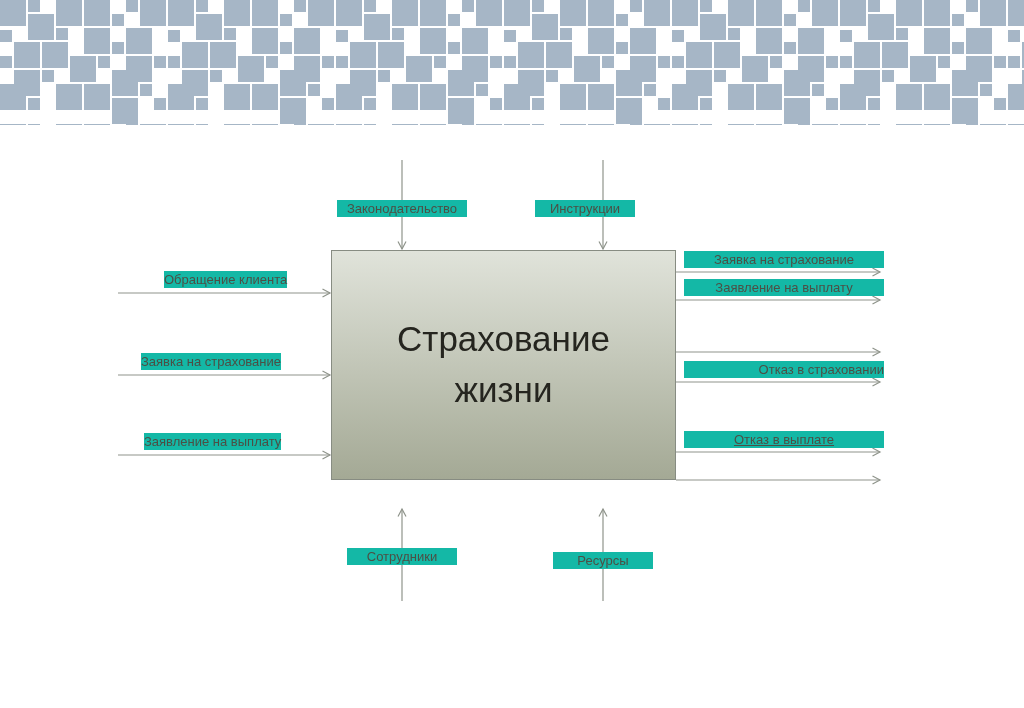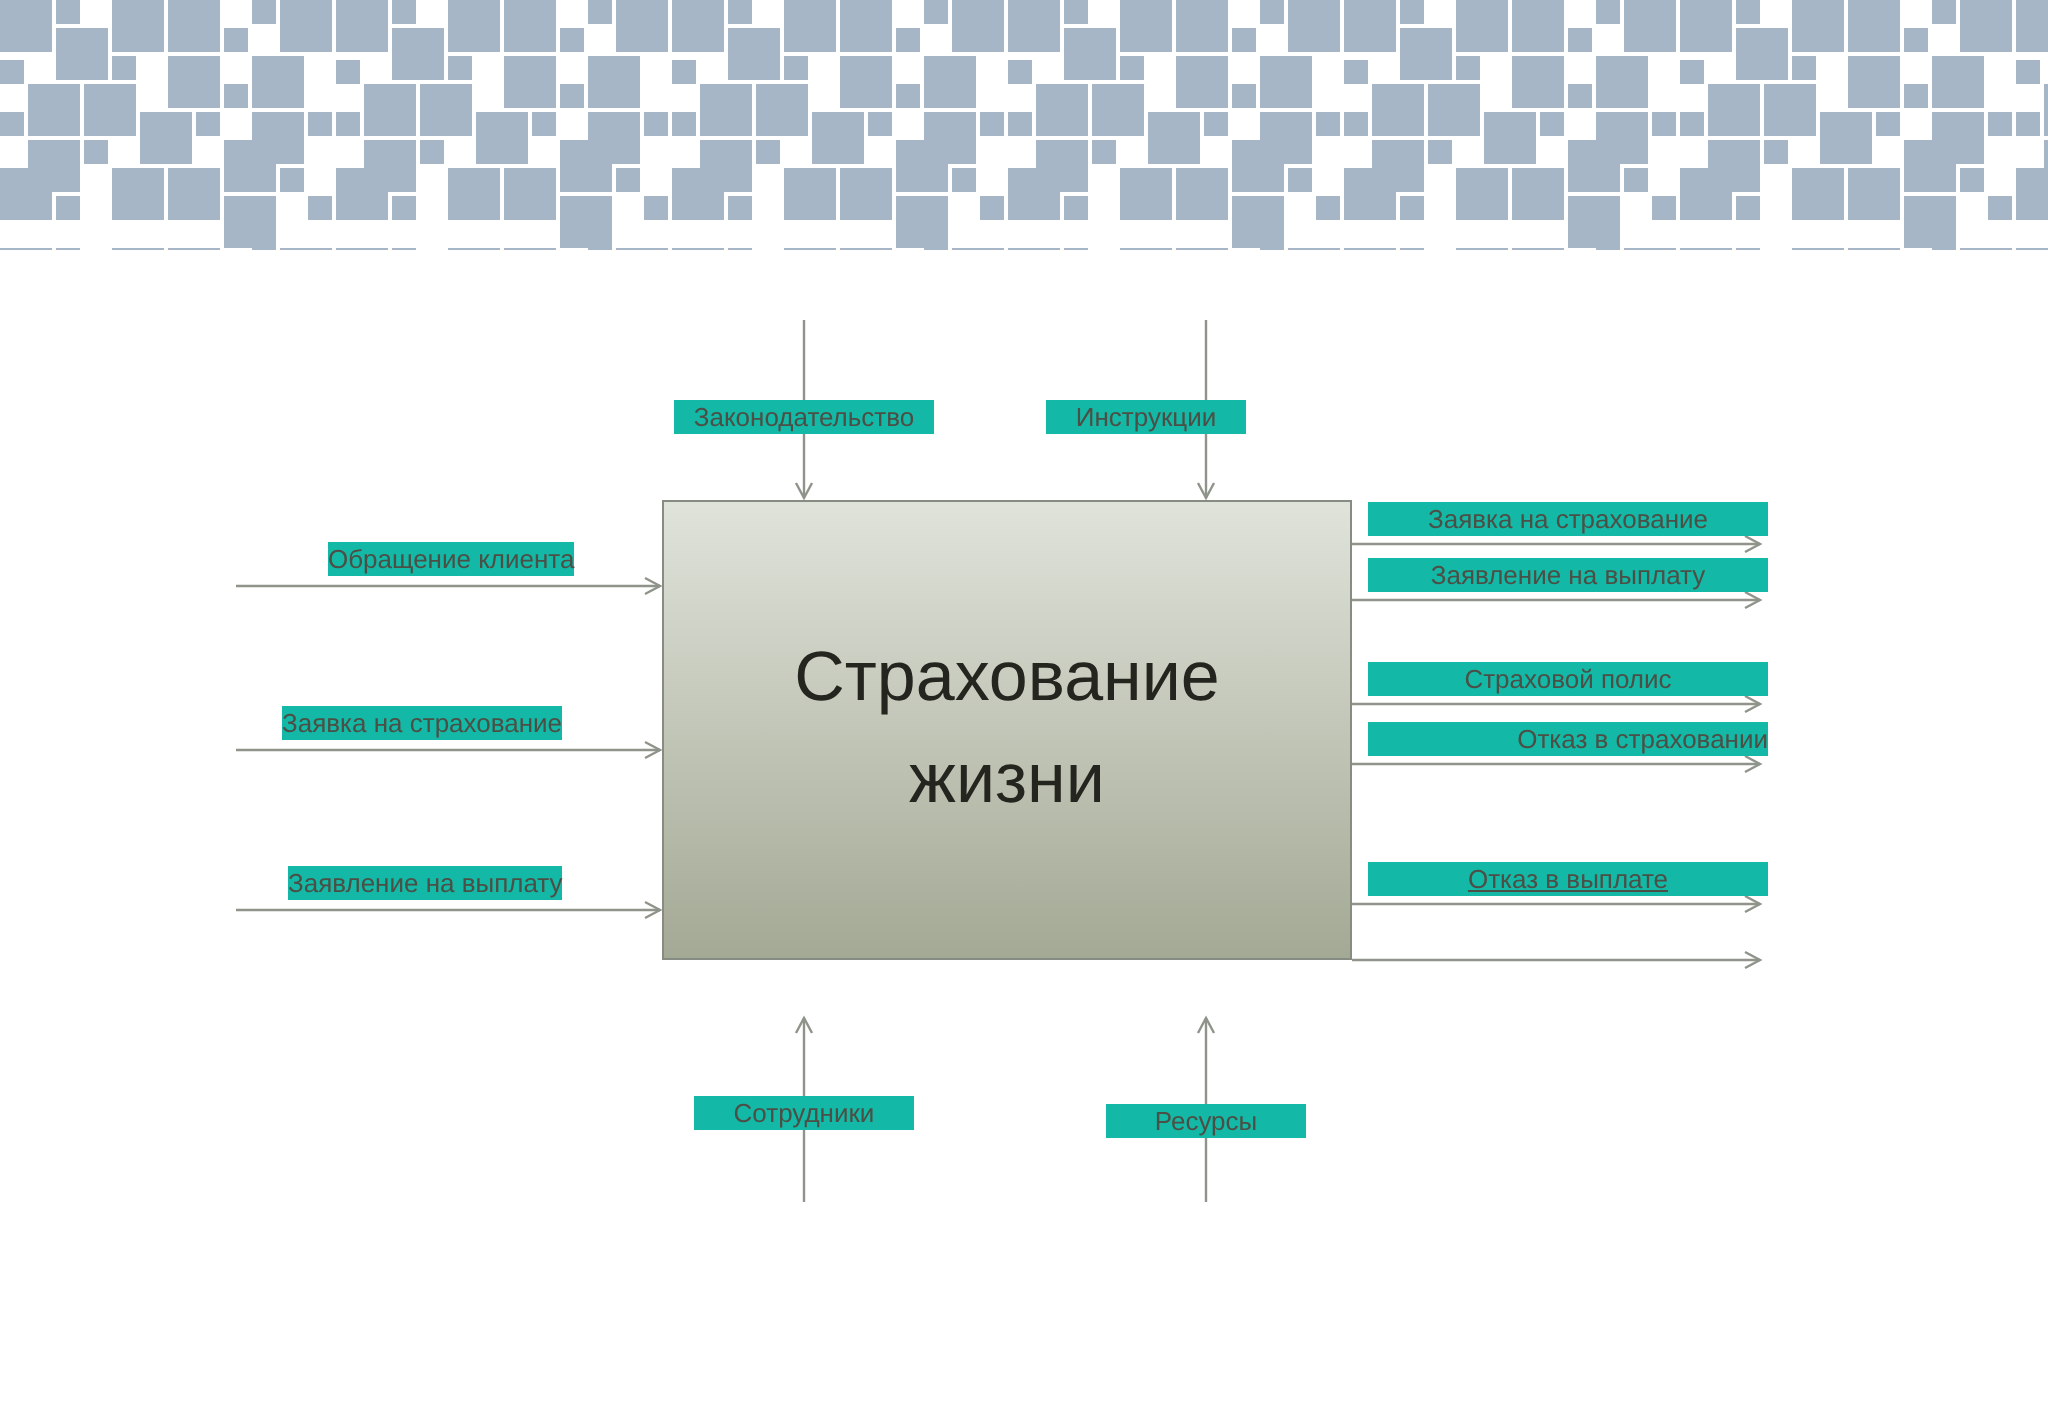--- a/index.html
+++ b/index.html
@@ -108,28 +108,27 @@
 
     <path class="ln" marker-end="url(#ah)" d="M402,601 L402,509"></path>
     <path class="ln" marker-end="url(#ah)" d="M603,601 L603,509"></path>
   </svg>
 
   <div class="process-box">
     <div class="process-title">Страхование жизни</div>
   </div>
 
   <div class="lbl ctr" style="left:337px; top:200px; width:130px;">Законодательство</div>
-  <div class="lbl ctr" style="left:523px; top:200px; width:100px;">Инструкции</div>
+  <div class="lbl ctr" style="left:535px; top:200px; width:100px;">Инструкции</div>
 
   <div class="lbl" style="left:164px; top:271px;">Обращение клиента</div>
   <div class="lbl" style="left:141px; top:353px;">Заявка на страхование</div>
   <div class="lbl" style="left:144px; top:433px;">Заявление на выплату</div>
 
   <div class="lbl ctr" style="left:684px; top:251px; width:200px;">Заявка на страхование</div>
   <div class="lbl ctr" style="left:684px; top:279px; width:200px;">Заявление на выплату</div>
-  <div class="lbl ctr" style="left:684px; top:331px; width:200px;">Страховой полис</div>
   <div class="lbl ctr" style="left:684px; top:361px; width:200px;text-align:right;">Отказ в страховании</div>
   <div class="lbl ctr" style="left:684px; top:431px; width:200px;text-decoration:underline;">Отказ в выплате</div>
 
   <div class="lbl ctr" style="left:347px; top:548px; width:110px;">Сотрудники</div>
   <div class="lbl ctr" style="left:553px; top:552px; width:100px;">Ресурсы</div>
 
 </div>
 
 </body></html>

